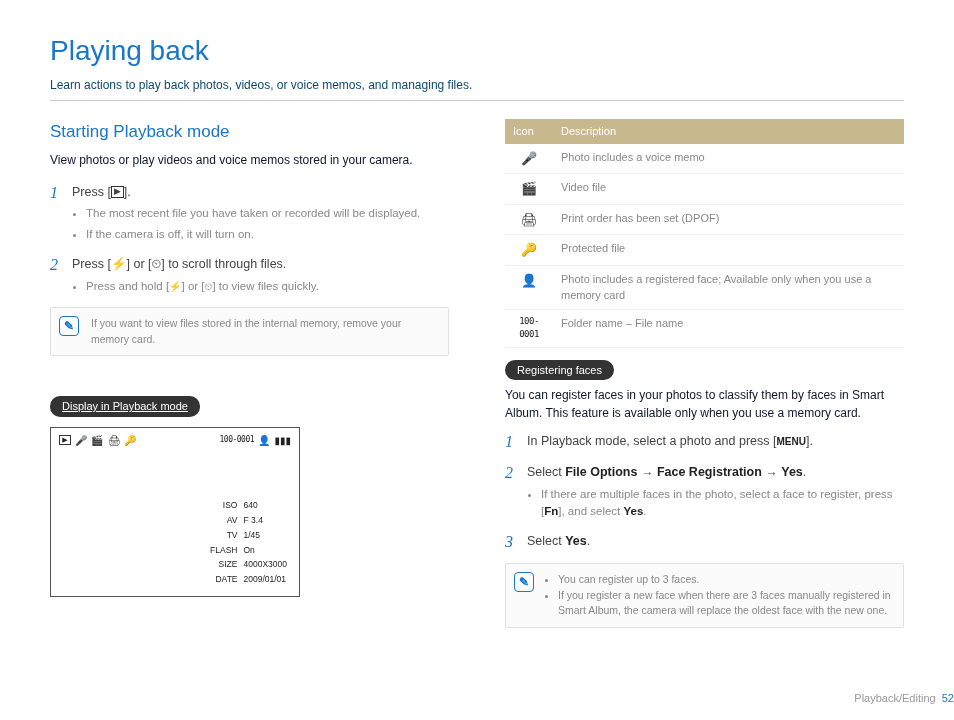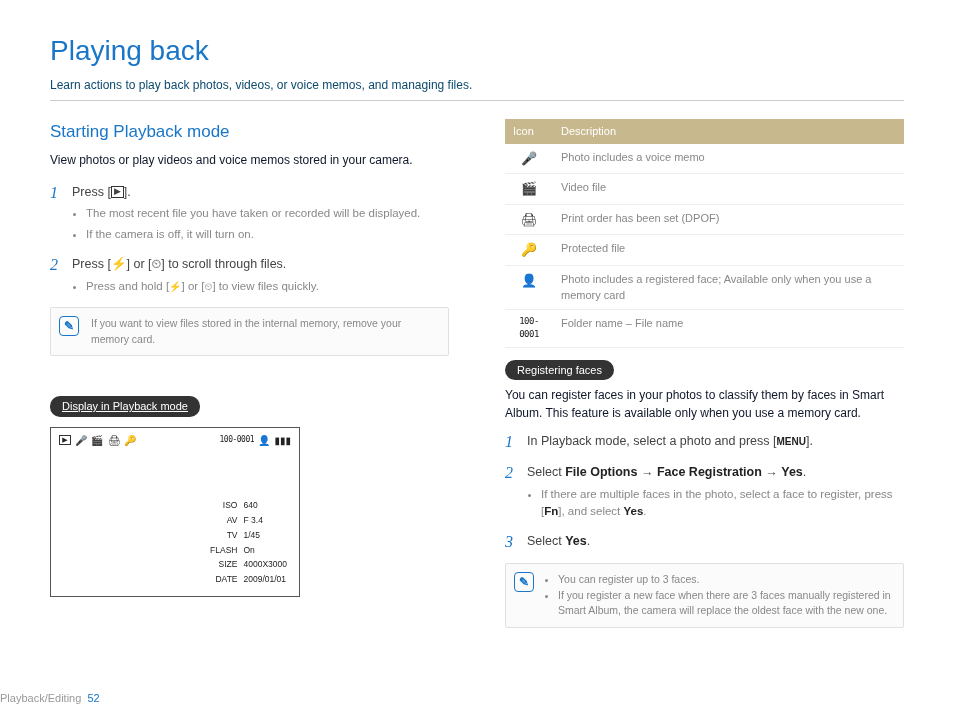--- a/index.html
+++ b/index.html
@@ -189,21 +189,21 @@
     line-height: 1;
     height:12px;
   }
   .menu-text { font-weight: bold; font-size: 10px; color:#222;}
   .fn-text { font-weight: bold; color:#222;}
   .bold { font-weight: bold; color:#222; }
   .footer {
     position: absolute;
     bottom: 14px;
     left: 0; right: 0;
-    text-align: left;
+    text-align: right;
     font-size: 11px;
     color: #999;
   }
   .footer .pn { color: #1976c8; }
   .note-box ul { list-style: disc; margin-left: 12px; }
   .tiny-ic { font-size:10px; }
   .filecounter { font-family: monospace; font-size: 8px; letter-spacing: -0.5px;}
 </style>
 </head>
 <body>

